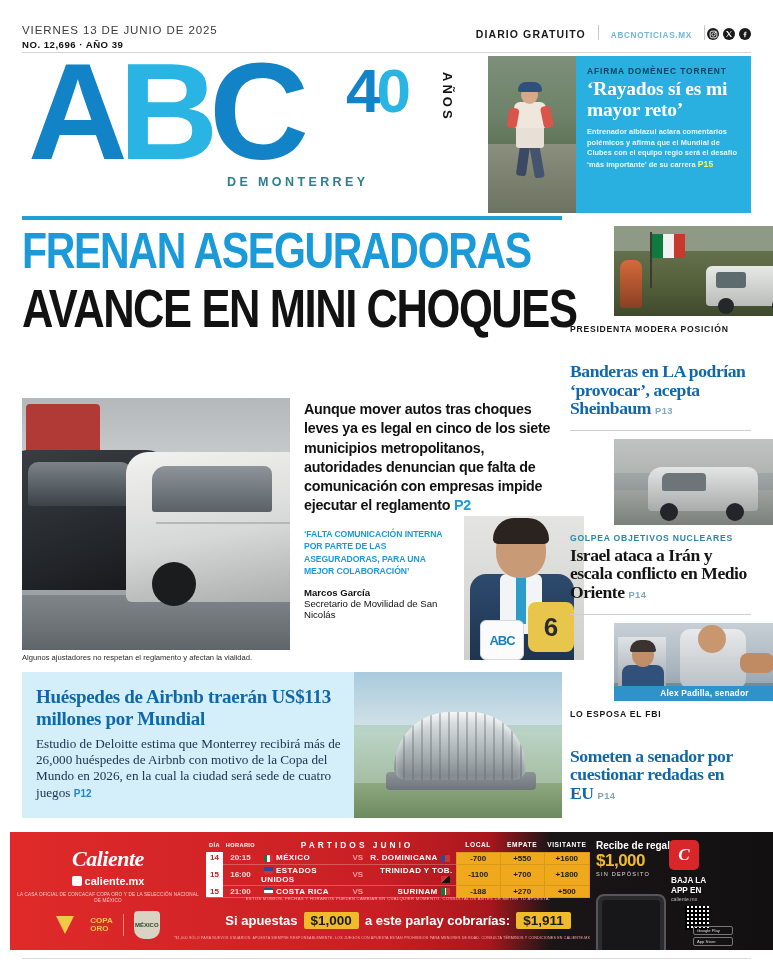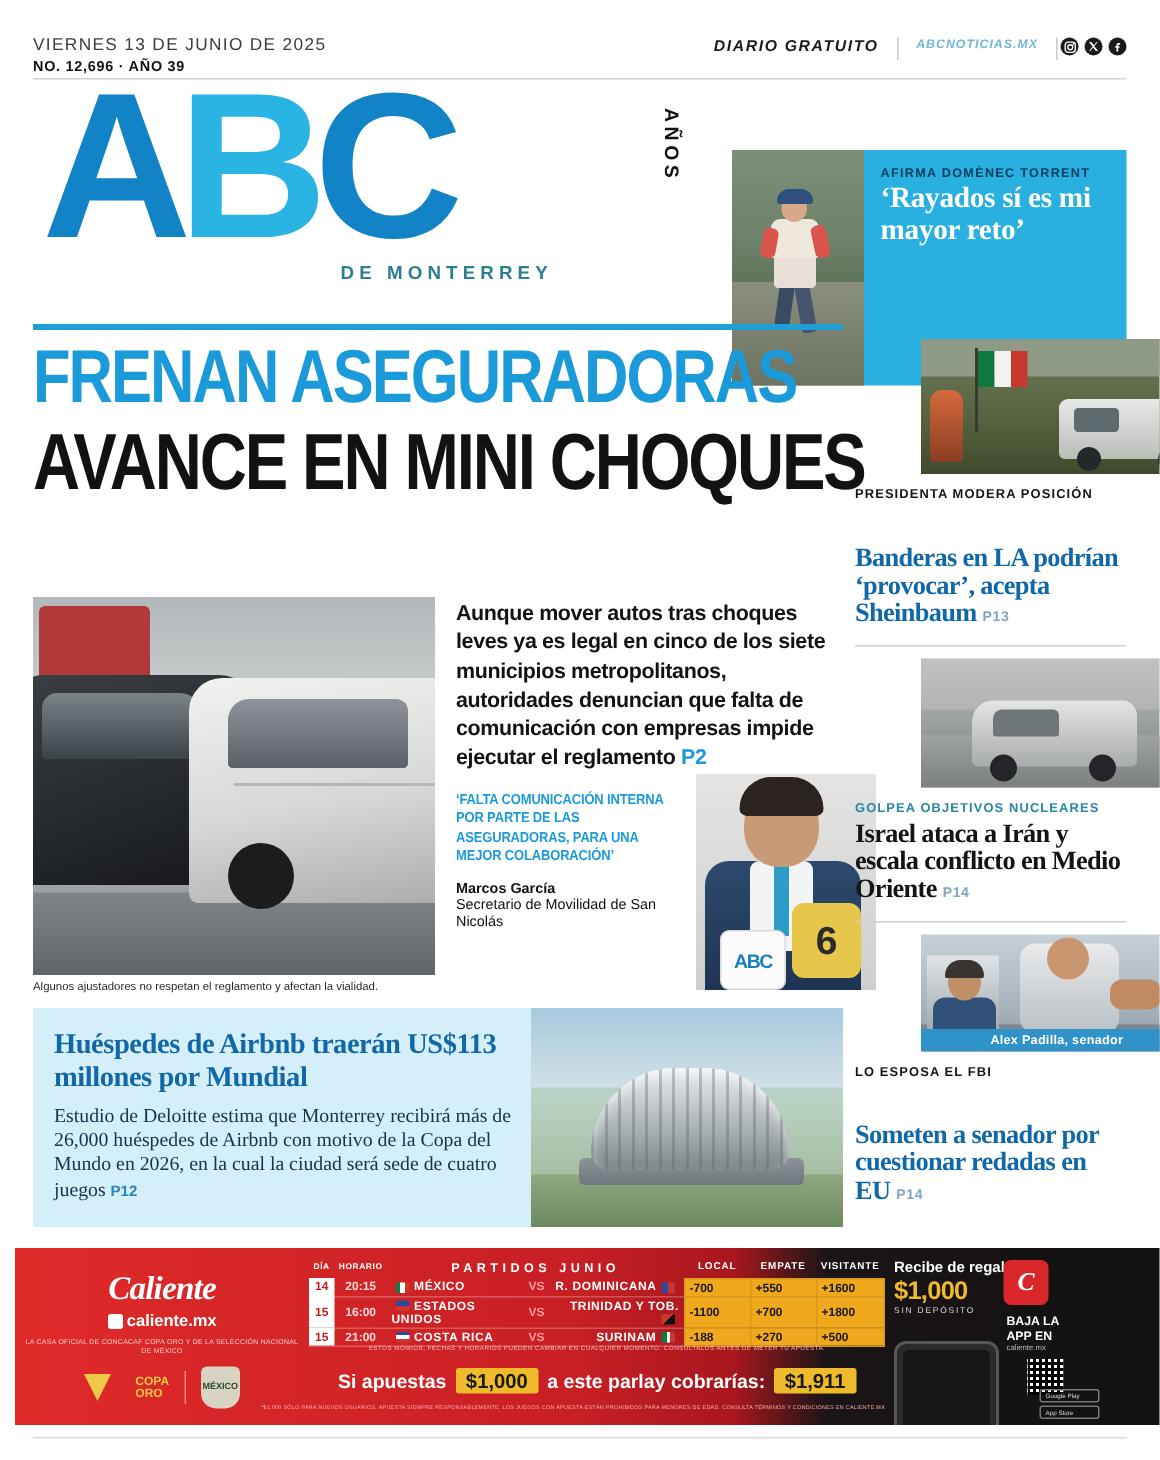--- a/index.html
+++ b/index.html
@@ -17,21 +17,21 @@
     display:flex; align-items:flex-start; justify-content:space-between;
     padding:24px 22px 0 22px;
   }
   .dateblock { line-height:1.15; }
   .dateline {
     font-size:11.5px; letter-spacing:0.9px; color:#3c3c3c; font-weight:400;
   }
   .issueline {
     font-size:9.6px; letter-spacing:0.5px; color:#111; font-weight:700; margin-top:2px;
   }
-  .topright { display:flex; align-items:flex-start; gap:0; margin-top:1px;font-style:italic; }
+  .topright { display:flex; align-items:flex-end; gap:0; margin-top:1px; }
   .gratuito {
     font-size:10.5px; letter-spacing:1.1px; color:#1a1a1a; font-weight:700;
     padding-right:12px;
   }
   .vdiv { width:1px; height:15px; background:#c9c9c9; }
   .site {
     font-size:8.2px; letter-spacing:0.7px; color:#6fb7d8; font-weight:600;
     padding:0 12px;
   }
   .socials { display:flex; gap:4px; align-items:center; padding-left:2px; }
@@ -62,21 +62,21 @@
     position:absolute; left:418px; top:14px;
     writing-mode:vertical-rl;
     font-size:13px; font-weight:700; letter-spacing:3px; color:#111;
   }
   .demty {
     position:absolute; left:205px; top:117px;
     font-size:12.5px; font-weight:700; letter-spacing:3.4px; color:#2b7f8f;
   }
 
   
-  .topfeature { position:absolute; left:488px; top:56px; width:263px; height:196px; display:flex;margin-top:44px; }
+  .topfeature { position:absolute; left:488px; top:56px; width:263px; height:196px; display:flex; }
   .runnerphoto {
     width:88px; height:157px; position:relative; overflow:hidden;
     background:linear-gradient(180deg,#7d8f7a 0%, #6d8268 38%, #556b4f 70%, #46603e 100%);
   }
   .runner-path { position:absolute; left:0; bottom:0; width:100%; height:44%;
     background:linear-gradient(180deg,#8b8f7e,#6c7360); }
   .runner-body { position:absolute; left:28px; top:48px; width:28px; height:44px;
     background:#e8e0d6; border-radius:5px 5px 3px 3px; }
   .runner-shirt { position:absolute; left:26px; top:46px; width:32px; height:26px;
     background:#efe7db; border-radius:6px 6px 2px 2px;}
@@ -324,21 +324,21 @@
   .tbl th.t-day { letter-spacing:0.4px; font-size:5.6px; width:16px; }
   .tbl th.t-hour { letter-spacing:0.4px; font-size:5.6px; width:30px; }
   .tbl th.t-match { letter-spacing:3px; font-size:8.4px; }
   .tbl th.t-odds { font-size:6.6px; letter-spacing:0.6px; width:44px; }
   .tbl td { padding:1px 3px; font-size:8px; color:#fff; font-weight:700; }
   .td-day { background:#fff; color:#c01f22 !important; text-align:center; font-size:8.6px; width:16px; }
   .td-hour { color:#ffd9d9 !important; font-weight:600; font-size:7.4px; text-align:center; }
   .td-home { text-align:left; font-size:8.2px; letter-spacing:0.4px; }
   .td-vs { color:#ff9a9a !important; text-align:center; font-size:6.4px; width:16px; }
   .td-away { text-align:right; font-size:8.2px; letter-spacing:0.4px; }
-  .td-odd { background:#f0a81c; color:#1a1a1a !important; text-align:left; font-size:10px;
+  .td-odd { background:#f0a81c; color:#1a1a1a !important; text-align:center; font-size:10px;
             border:1px solid #d8991a; }
   .flagdot { display:inline-block; width:9px; height:7px; border-radius:1px; vertical-align:middle; margin:0 3px; }
   .trow { border-bottom:1px solid rgba(255,255,255,.25); }
   .ad-note {
     position:absolute; left:196px; top:64px; width:384px;
     font-size:4.2px; color:#ffb3b3; letter-spacing:0.3px; text-align:center;
   }
   .parlay {
     position:absolute; left:196px; top:76px; width:384px; height:24px;
     display:flex; align-items:center; justify-content:center; gap:6px;
@@ -408,40 +408,42 @@
             </svg>
         </a>
       </div>
     </div>
   </div>
   <div class="rule-top"></div>
 
   <div class="masthead">
     <div class="abcwrap">
       <div class="abc"><span class="l1">A</span><span class="l2">B</span><span class="l3">C</span></div>
+      <div class="forty"><span>4</span><span class="zero">0</span></div>
       <div class="anios">AÑOS</div>
       <div class="demty">DE MONTERREY</div>
     </div>
   </div>
 
   <div class="topfeature">
     <div class="runnerphoto">
       <div class="runner-path"></div>
       <div class="runner-legA"></div>
       <div class="runner-legB"></div>
       <div class="runner-body"></div>
       <div class="runner-shirt"></div>
       <div class="runner-sleeve"></div>
       <div class="runner-sleeve2"></div>
       <div class="runner-head"></div>
       <div class="runner-cap"></div>
     </div>
     <div class="bluebox">
       <div class="bb-kicker">AFIRMA DOMÈNEC TORRENT</div>
       <div class="bb-head">‘Rayados sí es mi mayor reto’</div>
+      <div class="bb-body"><span>Entrenador albiazul aclara comentarios polémicos y afirma que el Mundial de Clubes con el equipo regio será el desafío ‘más importante’ de su carrera</span> <span class="pg">P15</span></div>
     </div>
   </div>
 
   <div class="blue-rule"></div>
 
   <div class="mainstory">
     <div class="hl1">FRENAN ASEGURADORAS</div>
     <div class="hl2">AVANCE EN MINI CHOQUES</div>
   </div>
 

